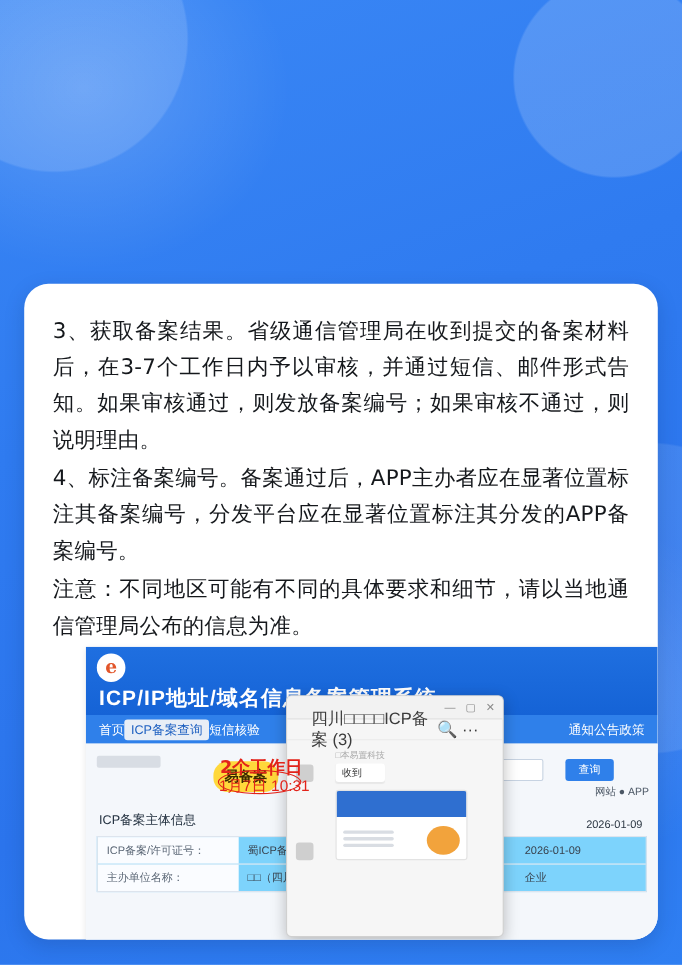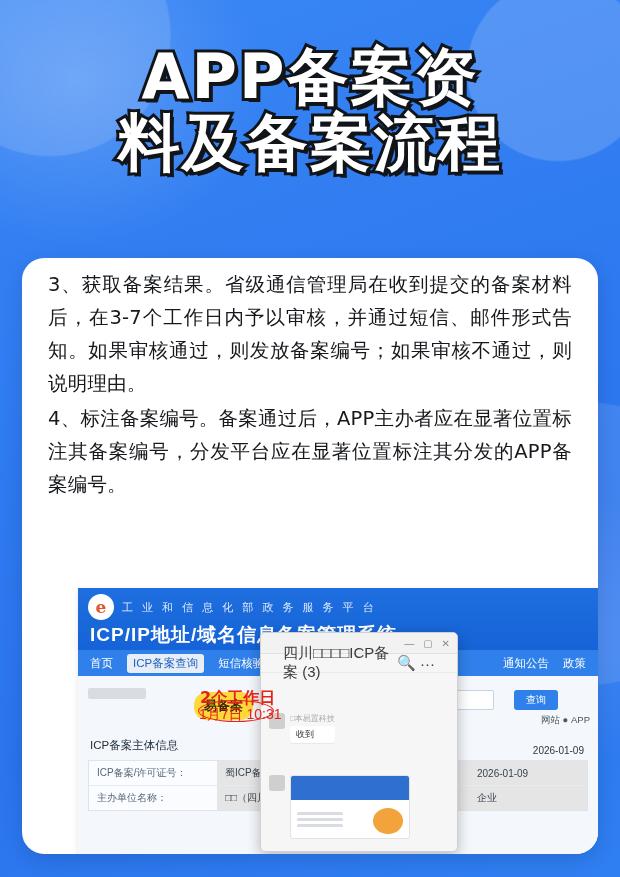--- a/index.html
+++ b/index.html
@@ -54,21 +54,21 @@
     position:absolute;
     left:22px;top:258px;
     width:576px;height:596px;
     background:#ffffff;
     border-radius:22px;
     box-shadow:0 6px 18px rgba(10,40,90,0.18);
     overflow:hidden;
     z-index:4;
   }
   .card-body{
-    padding:10px 26px 0 26px;
+    padding:26px 26px 0 26px;
   }
   .para{
     font-family:"DejaVu Sans","Liberation Sans",sans-serif;
     font-size:19.5px;
     line-height:33px;
     color:#15181c;
     text-align:justify;
     margin:0 0 2px 0;
     letter-spacing:0.2px;
   }
@@ -103,21 +103,21 @@
   }
   .gov-text{
     color:#dce9ff;font-size:11px;letter-spacing:3px;
   }
   .sys-title{
     color:#ffffff;font-size:19px;font-weight:bold;
     padding:2px 0 0 12px;letter-spacing:1px;
   }
   .shot-nav{
     height:26px;background:#2f80ea;
-    display:flex;align-items:center;gap:14px;
+    display:flex;align-items:center;
     padding:0 12px;
     font-size:11.5px;color:#ffffff;
     position:relative;
   }
   .shot-nav .item{white-space:nowrap;}
   .shot-nav .item.active{
     background:#e8eef6;color:#1c5fc0;border-radius:3px;padding:2px 6px;
   }
   .shot-main{
     position:relative;
@@ -144,21 +144,21 @@
     font-size:10px;display:flex;align-items:center;justify-content:center;
   }
   .radio-row{
     position:absolute;right:8px;top:38px;font-size:9.5px;color:#4a5664;
   }
   .sec-title{
     position:absolute;left:12px;top:62px;font-size:11.5px;font-weight:normal;color:#22303f;
   }
   .tbl{
     position:absolute;left:10px;top:84px;right:10px;
-    border:1px solid #dde4ed;background:#e5e5e5;font-size:10px;color:#38434f;
+    border:1px solid #dde4ed;background:#7dd3fc;font-size:10px;color:#38434f;
   }
   .tbl .row{display:flex;border-bottom:1px solid #e6ebf2;height:24px;align-items:center;}
   .tbl .row:last-child{border-bottom:none;}
   .tbl .lbl{width:120px;padding-left:8px;color:#5a6675;background:#fafcff;height:100%;display:flex;align-items:center;}
   .tbl .val{flex:1;padding-left:8px;display:flex;align-items:center;gap:6px;}
   .tbl .val2{width:110px;padding-left:6px;}
 
   
   .chatwin{
     position:absolute;left:182px;top:44px;
@@ -172,21 +172,21 @@
   .chat-title{
     height:20px;background:#f2f2f2;border-bottom:1px solid #e2e2e2;
     display:flex;align-items:center;justify-content:flex-end;gap:9px;
     padding-right:7px;font-size:10px;color:#8a8a8a;
   }
   .chat-sub{
     height:18px;display:flex;align-items:center;gap:4px;
     padding:0 22px;font-size:15px;color:#3c3c3c;border-bottom:1px solid #eaeaea;
   }
   .chat-body{position:relative;padding:8px 8px 0 8px;}
-  .msg{display:flex;gap:5px;align-items:flex-start;margin-bottom:7px;margin-top:32px;}
+  .msg{display:flex;gap:20px;align-items:flex-end;margin-bottom:7px;}
   .av{width:16px;height:16px;border-radius:3px;background:#cfcfcf;flex:0 0 16px;}
   .bubble{
     background:#ffffff;border-radius:3px;padding:2px 6px;font-size:9px;color:#333;
     box-shadow:0 1px 1px rgba(0,0,0,0.06);
   }
   .nm{font-size:8px;color:#a8a8a8;margin-bottom:2px;}
   .imgcard{
     width:118px;height:62px;border-radius:3px;
     background:linear-gradient(180deg,#2f6fd0 0 38%,#ffffff 38% 100%);
     position:relative;overflow:hidden;border:1px solid #e3e3e3;
@@ -215,37 +215,33 @@
   }
   .date-right{
     position:absolute;right:14px;top:157px;font-size:10px;color:#2b3642;
   }
 </style>
 </head>
 <body>
 
 <div class="poster">
 
-  <div class="title">
-    <div class="title-line">APP备案资</div>
-    <div class="title-line">料及备案流程</div>
-  </div>
 
   <div class="card">
     <div class="card-body">
       <p class="para">3、获取备案结果。省级通信管理局在收到提交的备案材料后，在3-7个工作日内予以审核，并通过短信、邮件形式告知。如果审核通过，则发放备案编号；如果审核不通过，则说明理由。</p>
       <p class="para">4、标注备案编号。备案通过后，APP主办者应在显著位置标注其备案编号，分发平台应在显著位置标注其分发的APP备案编号。</p>
+      <p class="para note">注意：不同地区可能有不同的具体要求和细节，请以当地通信管理局公布的信息为准。</p>
     </div>
 
     <div class="shot">
 
       <div class="shot-top">
         <div class="gov-row">
           <div class="gov-logo">e</div>
-          <div class="gov-text">工 业 和 信 息 化 部 政 务 服 务 平 台</div>
         </div>
         <div class="sys-title">ICP/IP地址/域名信息备案管理系统</div>
       </div>
 
       <div class="shot-nav">
         <span class="item">首页</span>
         <span class="item active">ICP备案查询</span>
         <span class="item">短信核验</span>
         <span class="item" style="margin-left:auto">通知公告</span>
         <span class="item">政策</span>

